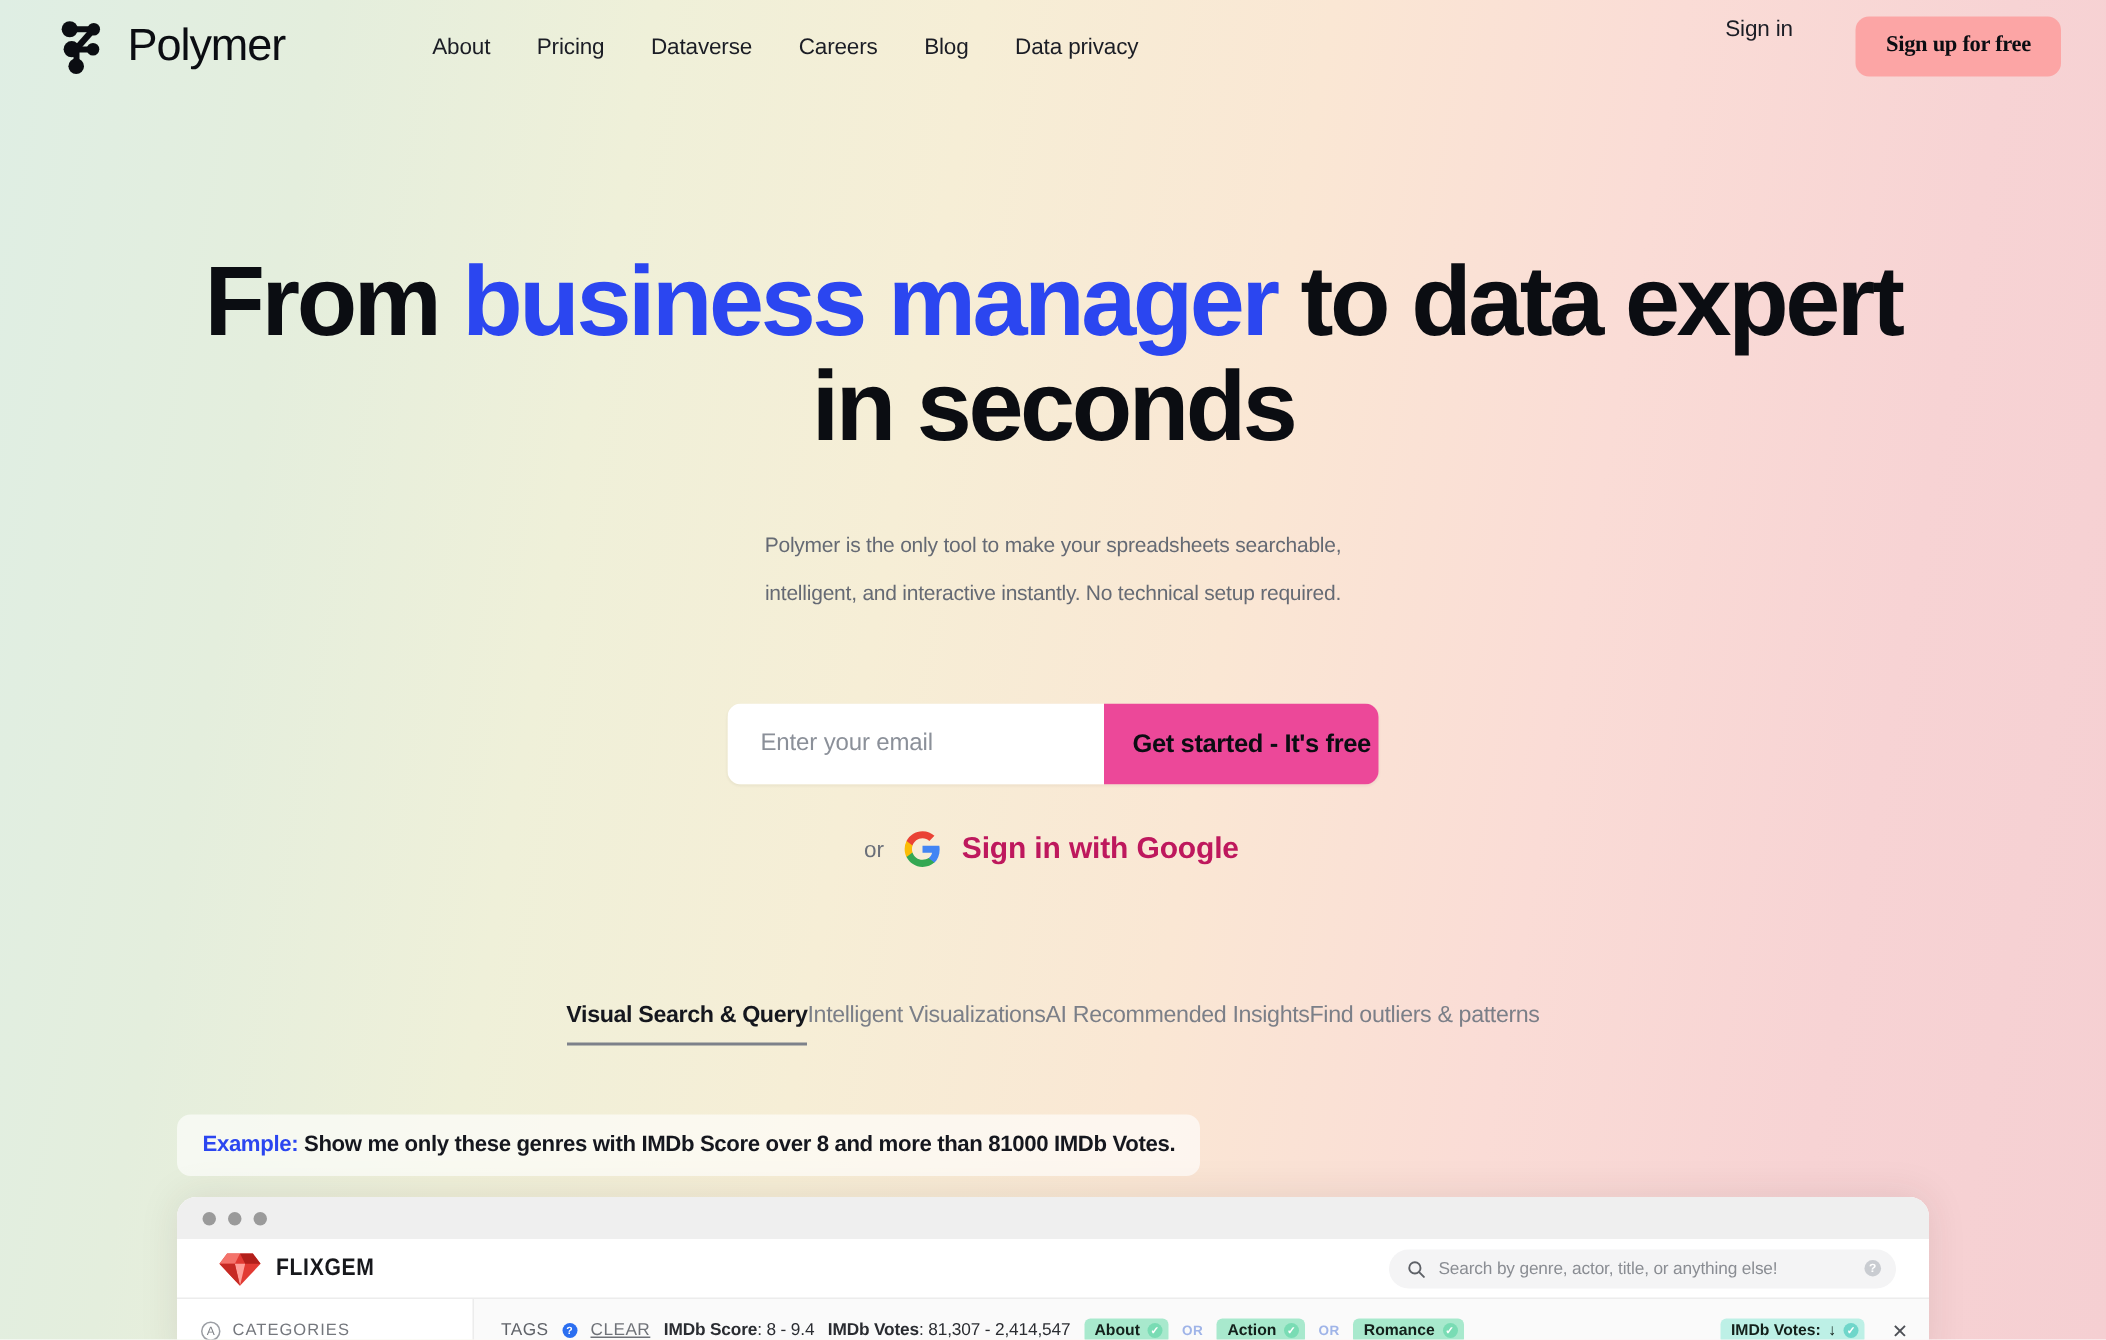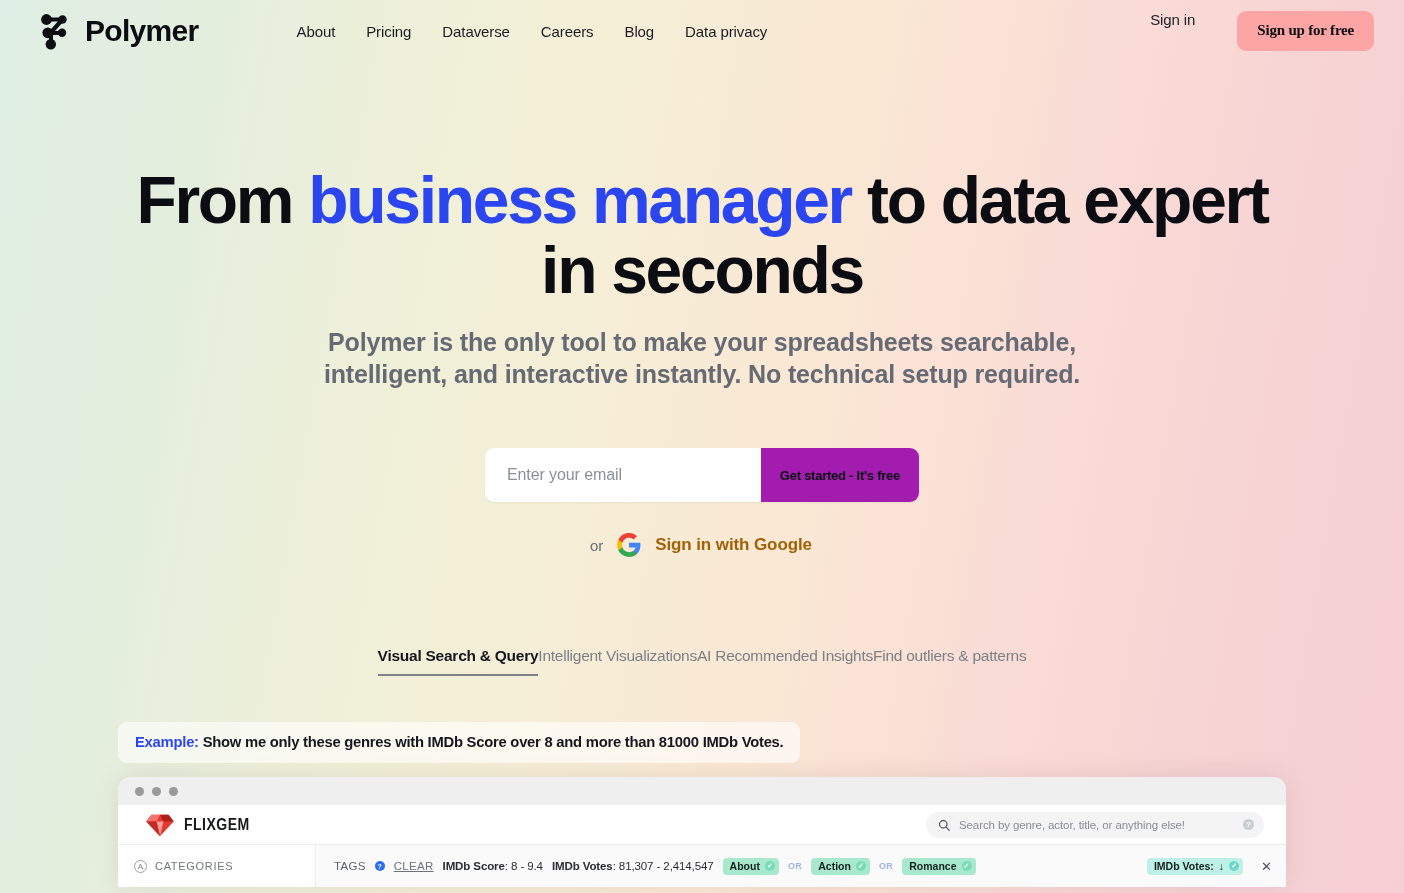--- a/index.html
+++ b/index.html
@@ -40,21 +40,21 @@
   .brand {
     display: flex;
     align-items: center;
     gap: 11px;
     cursor: pointer;
     flex: 0 0 auto;
   }
   .brand-mark { width: 36px; height: 38px; display: block; }
   .brand-name {
     font-size: 30px;
-    font-weight: 700;
+    font-weight: 400;
     letter-spacing: -0.7px;
     color: #0b0d12;
     line-height: 1;
   }
 
   .nav-links {
     display: flex;
     align-items: center;
     gap: 31px;
     margin-left: 98px;
@@ -105,25 +105,25 @@
     line-height: 70px;
     font-weight: 700;
     letter-spacing: -2.3px;
     color: #0b0d12;
     max-width: 1160px;
     margin: 0 auto;
   }
   .headline .accent { color: #2b46f0; }
 
   .subhead {
-    margin-top: 21px;
-    font-size: 25px;
+    margin-top: 42px;
+    font-size: 14px;
     line-height: 32px;
     color: #656a74;
-    font-weight: 700;
+    font-weight: 400;
     letter-spacing: -0.15px;
   }
 
   
   .signup-row {
     margin: 58px auto 0;
     width: 434px;
     height: 54px;
     display: flex;
     border-radius: 9px;
@@ -136,24 +136,24 @@
     outline: none;
     background: #ffffff;
     font-family: inherit;
     font-size: 16px;
     color: #20232b;
     padding: 0 22px;
     letter-spacing: -0.1px;
   }
   .email-input::placeholder { color: #8b9099; }
   .cta-btn {
-    background: #a21caf;
+    background: #ec4899;
     border: none;
     font-family: inherit;
-    font-size: 13px;
+    font-size: 17px;
     font-weight: 700;
     letter-spacing: -0.25px;
     color: #0b0d12;
     padding: 0 19px;
     cursor: pointer;
     white-space: nowrap;
   }
 
   .google-row {
     margin-top: 26px;
@@ -171,23 +171,23 @@
     display: flex;
     align-items: center;
     gap: 13px;
     background: none;
     border: none;
     cursor: pointer;
     font-family: inherit;
     padding: 4px 2px;
   }
   .google-btn span {
-    font-size: 17px;
+    font-size: 20px;
     font-weight: 600;
-    color: #a16207;
+    color: #be185d;
     letter-spacing: -0.1px;
   }
   .g-icon { width: 26px; height: 26px; display: block; }
 
   
   .tabs {
     margin-top: 85px;
     display: flex;
     justify-content: center;
     align-items: flex-start;

